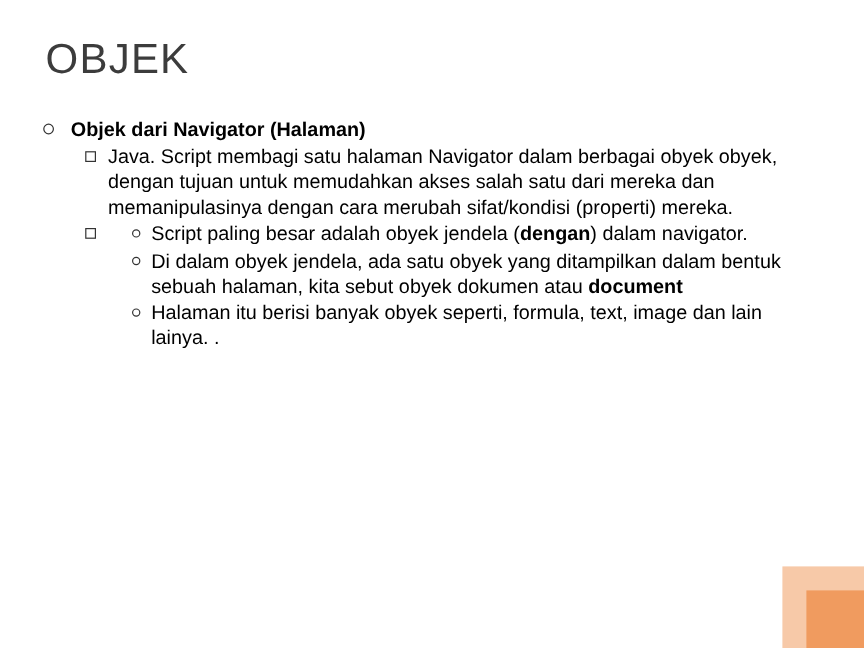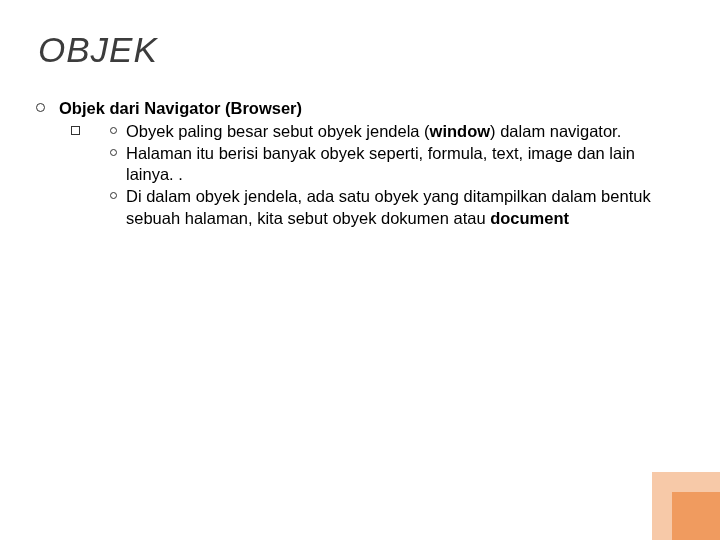--- a/index.html
+++ b/index.html
@@ -17,21 +17,20 @@
     position: relative;
     padding: 30px 48px 20px 36px;
   }
   .title {
     font-size: 35px;
     font-weight: 400;
     color: #3c3c3c;
     letter-spacing: 1px;
     margin-bottom: 28px;
     margin-left: 2px;
-    font-style: italic;
   }
   .content {
     font-size: 16.5px;
     line-height: 1.28;
     color: #000;
   }
   .level1 {
     display: flex;
     align-items: flex-start;
     margin-bottom: 0;
@@ -110,44 +109,48 @@
 <div class="slide">
 
   <h1 class="title">OBJEK</h1>
 
   <div class="content">
 
     <div class="level1">
       <span class="bullet-circle"></span>
       <div class="level1-body">
 
-        <div class="level1-heading">Objek dari Navigator (Browser)</div>
+        <div class="level1-heading">Objek dari Navigator (Halaman)</div>
 
+        <div class="level2">
+          <span class="bullet-square"></span>
+          <div class="level2-body">Java. Script membagi satu halaman Navigator dalam berbagai obyek obyek, dengan tujuan untuk memudahkan akses salah satu dari mereka dan memanipulasinya dengan cara merubah sifat/kondisi (properti) mereka.</div>
+        </div>
 
         <div class="level2">
           <span class="bullet-square"></span>
           <div class="level2-body">
 
             <div class="level3">
               <span class="bullet-small"></span>
               <div class="level3-body">
-                <span>Obyek paling besar sebut obyek jendela (</span><b>window</b><span>) dalam navigator.</span>
+                <span>Script paling besar adalah obyek jendela (</span><b>dengan</b><span>) dalam navigator.</span>
               </div>
-            </div>
-
-            <div class="level3">
-              <span class="bullet-small"></span>
-              <div class="level3-body">Halaman itu berisi banyak obyek seperti, formula, text, image dan lain lainya. .</div>
             </div>
 
             <div class="level3">
               <span class="bullet-small"></span>
               <div class="level3-body">
                 <span>Di dalam obyek jendela, ada satu obyek yang ditampilkan dalam bentuk sebuah halaman, kita sebut obyek dokumen atau </span><b>document</b>
               </div>
+            </div>
+
+            <div class="level3">
+              <span class="bullet-small"></span>
+              <div class="level3-body">Halaman itu berisi banyak obyek seperti, formula, text, image dan lain lainya. .</div>
             </div>
 
           </div>
         </div>
 
       </div>
     </div>
 
   </div>
 

